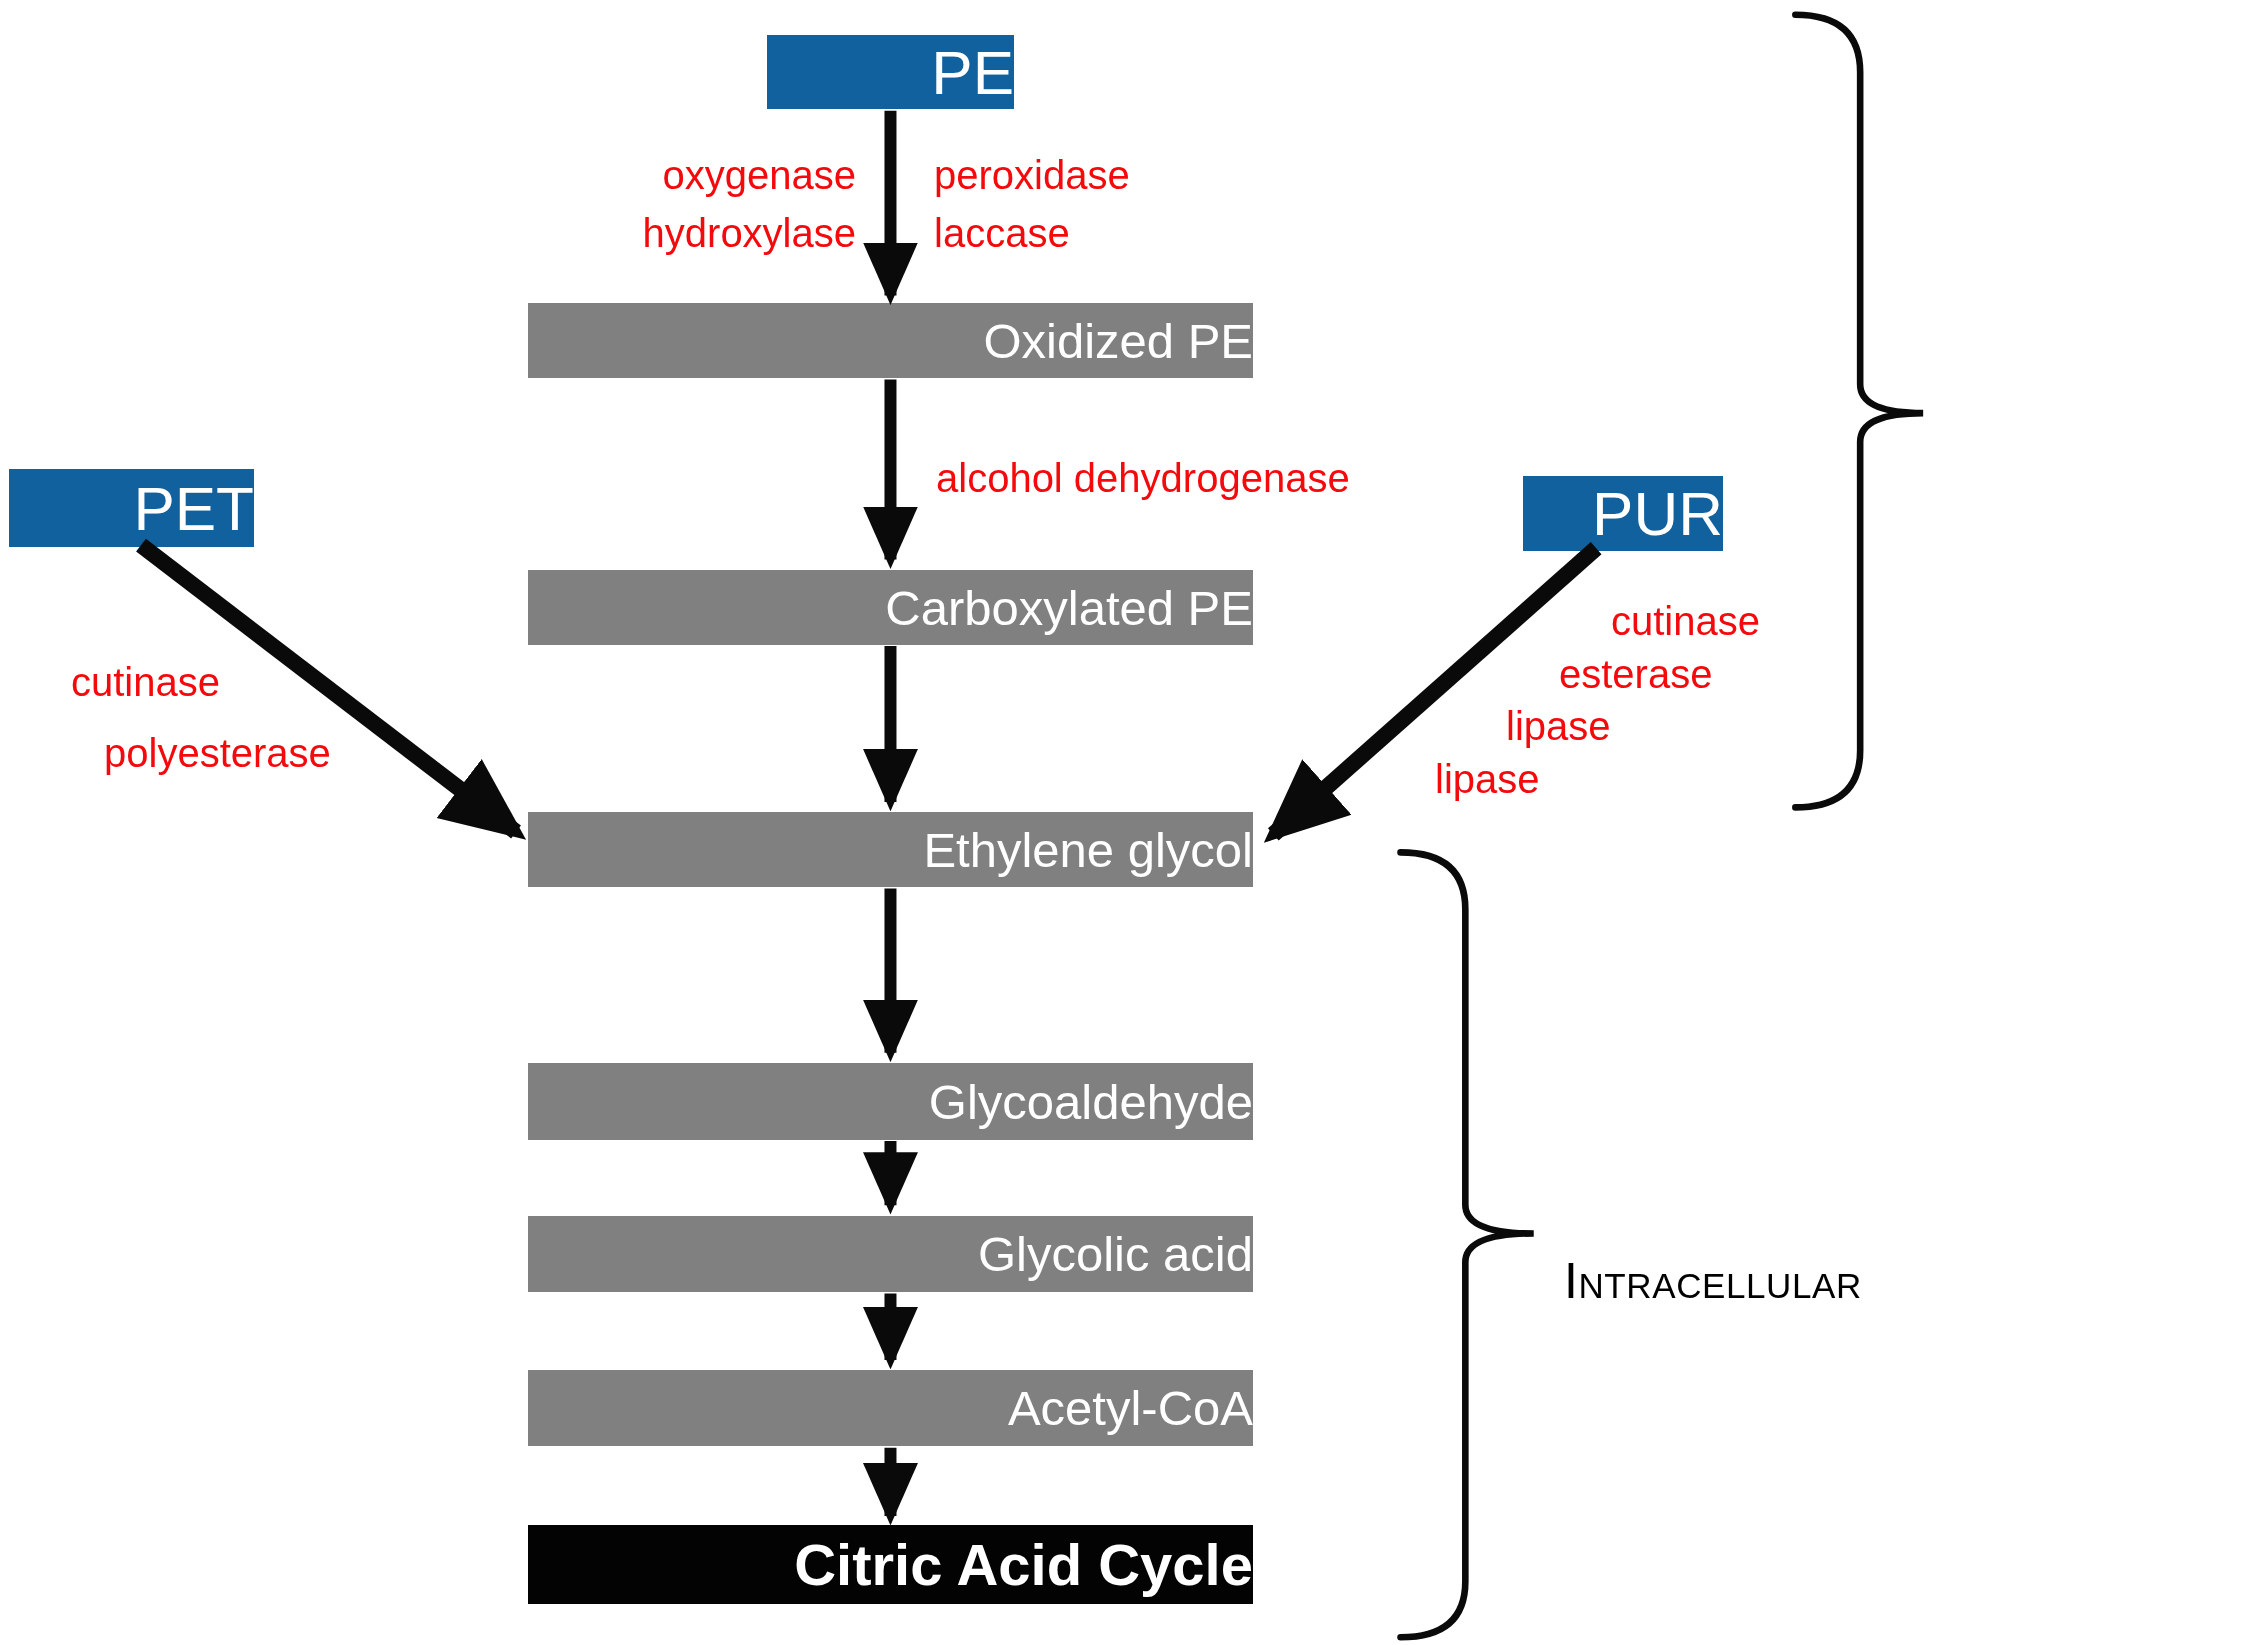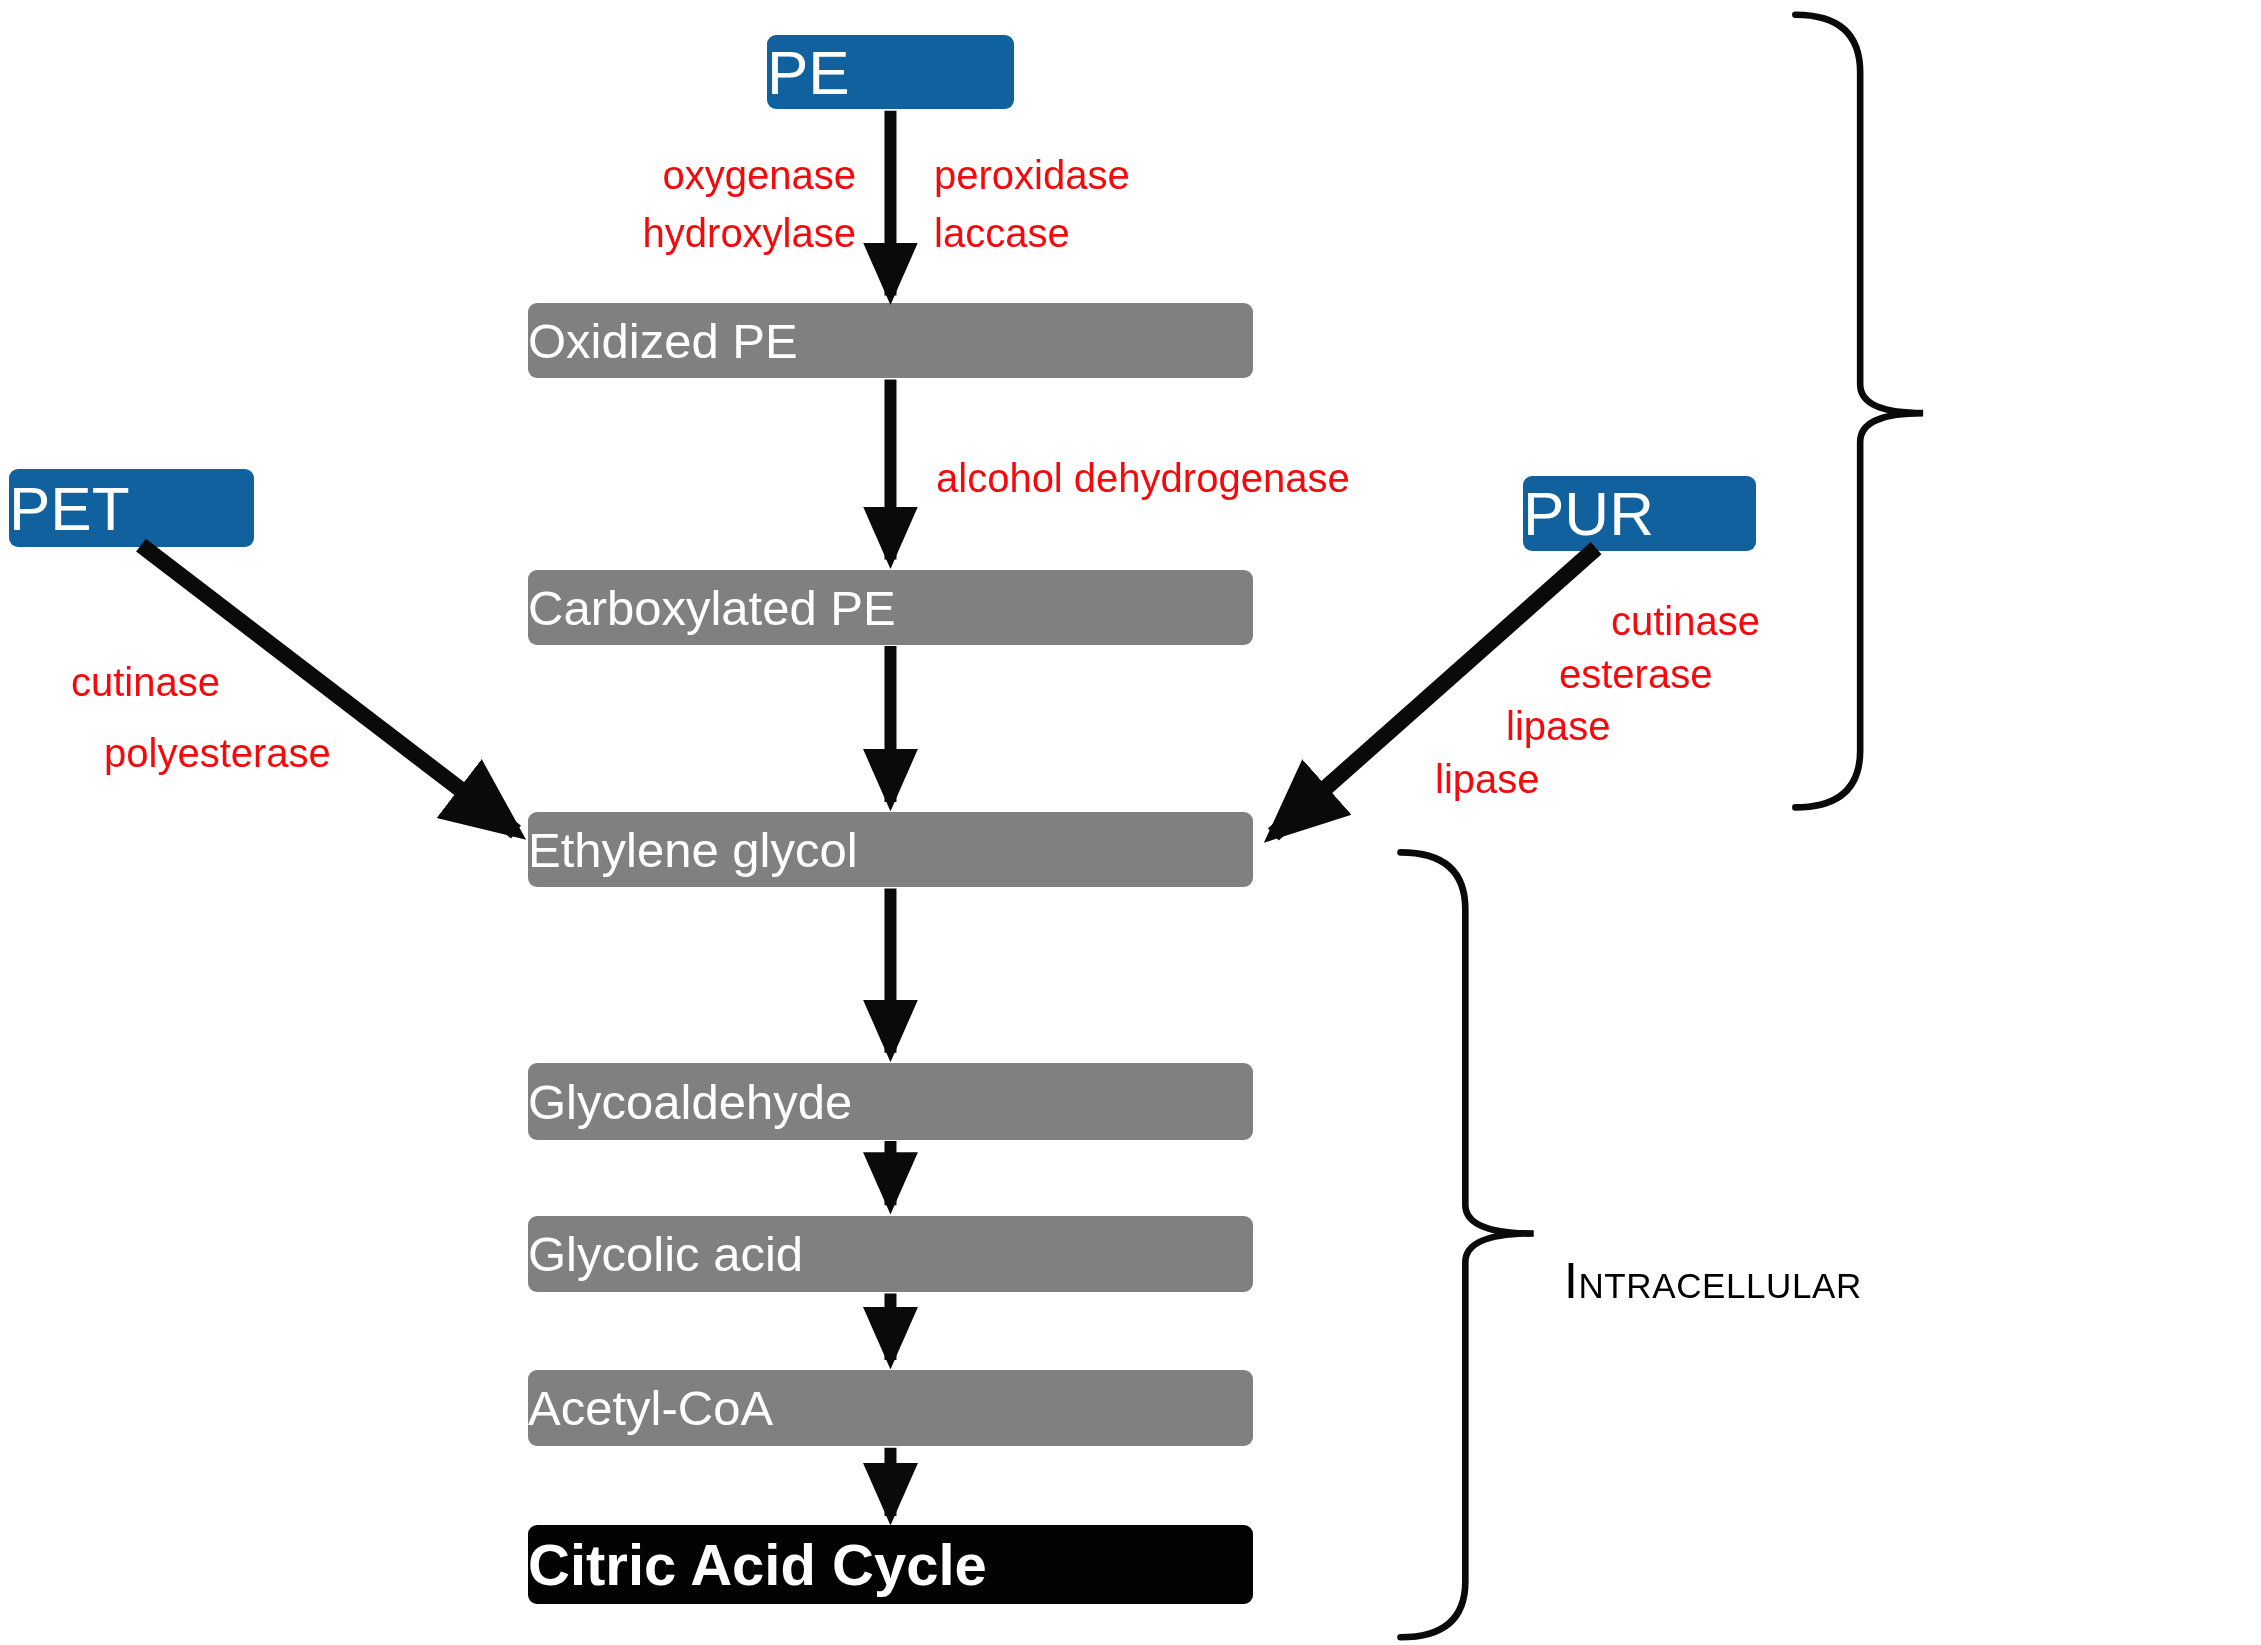--- a/index.html
+++ b/index.html
@@ -8,22 +8,22 @@
     --node-black:#030303;
     --enzyme-red:#f40a0c;
     --line-black:#0a0a0a;
     --node-text:#ffffff;
     --background:#ffffff;
   }
   html,body{margin:0;padding:0;background:var(--background);}
   body{width:2261px;height:1646px;font-family:"Liberation Sans",sans-serif;}
   #canvas{position:relative;width:2261px;height:1646px;overflow:hidden;background:var(--background);}
 
-  .node{position:absolute;display:flex;align-items:center;justify-content:flex-start;
-        color:var(--node-text);white-space:nowrap;z-index:2;border-radius:9px;}
+  .node{position:absolute;display:flex;align-items:center;justify-content:flex-end;
+        color:var(--node-text);white-space:nowrap;z-index:2;}
   .node.blue{background:var(--node-blue);font-size:62px;}
   .node.gray{background:var(--node-gray);font-size:49px;}
   .node.black{background:var(--node-black);font-size:58px;font-weight:bold;}
 
   .enzyme{position:absolute;color:var(--enzyme-red);font-size:40px;line-height:58px;
           white-space:nowrap;z-index:3;}
   .enzyme.right-align{text-align:right;}
 
   .region-label{position:absolute;color:#000;font-size:50px;font-variant:small-caps;
                 letter-spacing:0.6px;white-space:nowrap;z-index:3;}
@@ -40,21 +40,21 @@
 <div id="canvas">
 
   <div class="node blue" style="left:767px;top:35px;width:247px;height:74px;">
     <span>PE</span>
   </div>
 
   <div class="node blue" style="left:9px;top:469px;width:245px;height:78px;">
     <span>PET</span>
   </div>
 
-  <div class="node blue" style="left:1523px;top:476px;width:233px;height:75px;">
+  <div class="node blue" style="left:1523px;top:476px;width:200px;height:75px;">
     <span>PUR</span>
   </div>
 
   <div class="node gray" style="left:528px;top:303px;width:725px;height:75px;">
     <span>Oxidized PE</span>
   </div>
 
   <div class="node gray" style="left:528px;top:570px;width:725px;height:75px;">
     <span>Carboxylated PE</span>
   </div>

